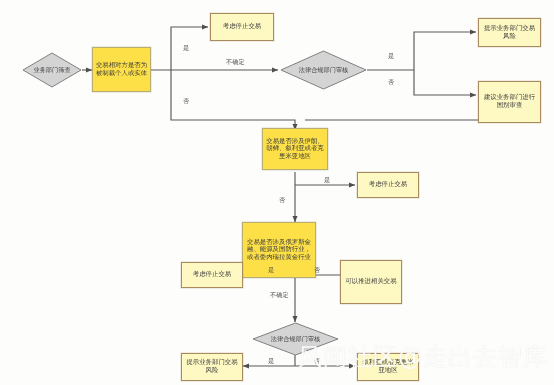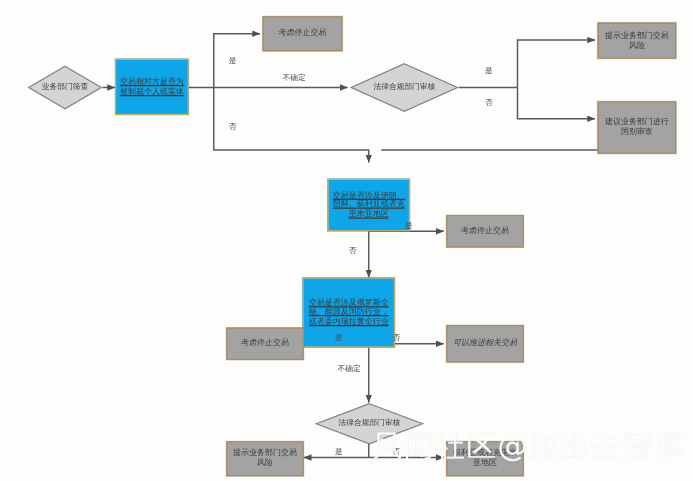--- a/index.html
+++ b/index.html
@@ -28,26 +28,25 @@
     line-height: 1.18;
     color: #3a3a3a;
     letter-spacing: 0px;
     z-index: 3;
   }
   .box {
     border: 1px solid #8a7f55;
     box-shadow: 0 0 0 0.5px rgba(120,110,70,0.25);
   }
   .box.yellow {
-    background: #0ea5e9;
+    background: #fde047;
     border-color: #b9ae72;
-    text-decoration: underline;
   }
   .box.orange {
-    background: #a3a3a3;
+    background: #fef9c3;
     border-color: #ab8a5e;
   }
   .box .txt {
     padding: 1px 2px;
     font-size: 6.4px;
     display: block;
     width: 100%;
   }
   .diamond-wrap {
     position: absolute;
@@ -163,37 +162,37 @@
 </div>
 
 <div class="node box orange" style="left:478px; top:18px; width:63px; height:29px;">
   <span class="txt">提示业务部门交易风险</span>
 </div>
 
 <div class="node box orange" style="left:478px; top:81px; width:63px; height:42px;">
   <span class="txt">建议业务部门进行国别审查</span>
 </div>
 
-<div class="node box yellow" style="left:262px; top:143px; width:66px; height:42px;">
+<div class="node box yellow" style="left:262px; top:128px; width:66px; height:42px;">
   <span class="txt">交易是否涉及伊朗、朝鲜、叙利亚或者克里米亚地区</span>
 </div>
 
 <div class="node box orange" style="left:357px; top:172px; width:62px; height:26px;">
   <span class="txt">考虑停止交易</span>
 </div>
 
 <div class="node box yellow" style="left:242px; top:222px; width:74px; height:56px;">
   <span class="txt">交易是否涉及俄罗斯金融、能源及国防行业，或者委内瑞拉黄金行业</span>
 </div>
 
 <div class="node box orange" style="left:181px; top:262px; width:62px; height:26px;">
   <span class="txt">考虑停止交易</span>
 </div>
 
-<div class="node box orange" style="left:357px; top:260px; width:62px; height:30px;font-style:italic;">
+<div class="node box orange" style="left:340px; top:260px; width:62px; height:44px;">
   <span class="txt">可以推进相关交易</span>
 </div>
 
 <div class="diamond-wrap" style="left:252px; top:322px; width:87px; height:34px;">
   <svg width="87" height="34" viewBox="0 0 87 34">
     <polygon points="43.5,1 86,17 43.5,33 1,17" fill="#d4d4d4" stroke="#808080" stroke-width="1"></polygon>
   </svg>
   <div class="diamond-label">法律合规部门审核</div>
 </div>
 

